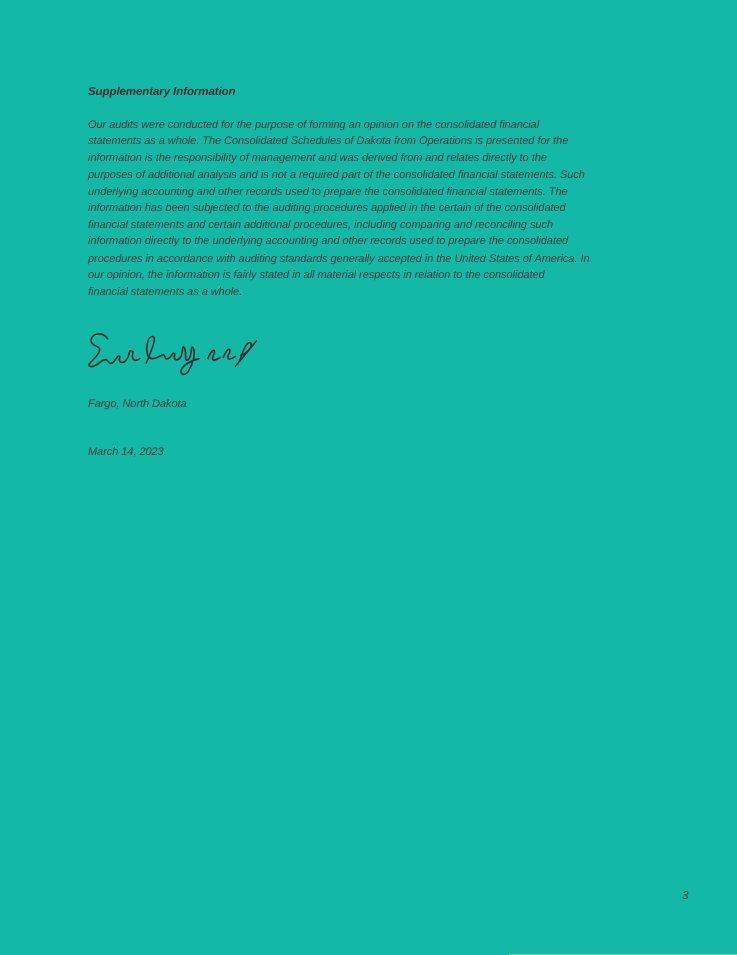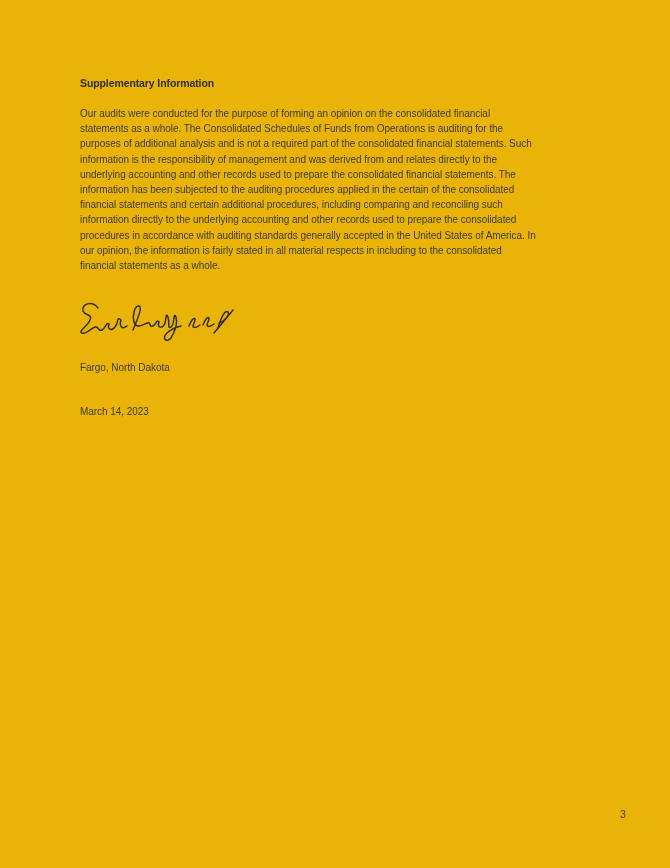--- a/index.html
+++ b/index.html
@@ -5,24 +5,25 @@
   html, body {
     margin: 0;
     padding: 0;
     background: #e8e8e8;
   }
   .page {
     position: relative;
     width: 670px;
     height: 868px;
     margin: 0 auto;
-    background: #eab308;
+    background: #14b8a6;
     font-family: "Liberation Sans", sans-serif;
     color: #3a3a3a;
     overflow: hidden;
+    font-style: italic;
   }
   .heading {
     position: absolute;
     left: 80px;
     top: 77px;
     font-size: 10.5px;
     font-weight: bold;
     color: #303030;
     letter-spacing: -0.1px;
     white-space: nowrap;
@@ -79,29 +80,29 @@
 </style>
 </head>
 <body>
 
 <div class="page">
 
   <div class="heading">Supplementary Information</div>
 
   <div class="paragraph">
     <div class="line">Our audits were conducted for the purpose of forming an opinion on the consolidated financial</div>
-    <div class="line">statements as a whole. The Consolidated Schedules of Funds from Operations is auditing for the</div>
+    <div class="line">statements as a whole. The Consolidated Schedules of Dakota from Operations is presented for the</div>
+    <div class="line">information is the responsibility of management and was derived from and relates directly to the</div>
     <div class="line">purposes of additional analysis and is not a required part of the consolidated financial statements. Such</div>
-    <div class="line">information is the responsibility of management and was derived from and relates directly to the</div>
     <div class="line">underlying accounting and other records used to prepare the consolidated financial statements. The</div>
     <div class="line">information has been subjected to the auditing procedures applied in the certain of the consolidated</div>
     <div class="line">financial statements and certain additional procedures, including comparing and reconciling such</div>
     <div class="line">information directly to the underlying accounting and other records used to prepare the consolidated</div>
     <div class="line">procedures in accordance with auditing standards generally accepted in the United States of America. In</div>
-    <div class="line">our opinion, the information is fairly stated in all material respects in including to the consolidated</div>
+    <div class="line">our opinion, the information is fairly stated in all material respects in relation to the consolidated</div>
     <div class="line">financial statements as a whole.</div>
   </div>
 
   <div class="signature-block">
     <svg width="160" height="48" viewBox="0 0 160 48">
       <g fill="none" stroke="#2e2e2e" stroke-width="1.5" stroke-linecap="round" stroke-linejoin="round">
 
         <path d="M22,11 C16,3 5,7 7,14 C9,19 17,17 14,23 C11,30 2,34 6,36 C10,38 15,31 19,30 C23,29 22,35 26,33 C30,31 30,25 33,27 C31,33 36,34 39,30 C43,26 40,19 45,23 C43,29 46,33 51,29"></path>
 
         <path d="M57,33 C61,23 67,10 63,9 C59,8 56,18 58,25 C60,32 67,28 71,26 C75,24 73,31 77,29 C81,27 80,22 83,25 C81,30 85,32 88,28 C91,24 89,14 92,20 C94,26 91,32 95,30 C99,28 97,14 100,20 C102,26 99,34 95,41 C91,46 85,42 91,36 C95,32 101,30 105,29"></path>

